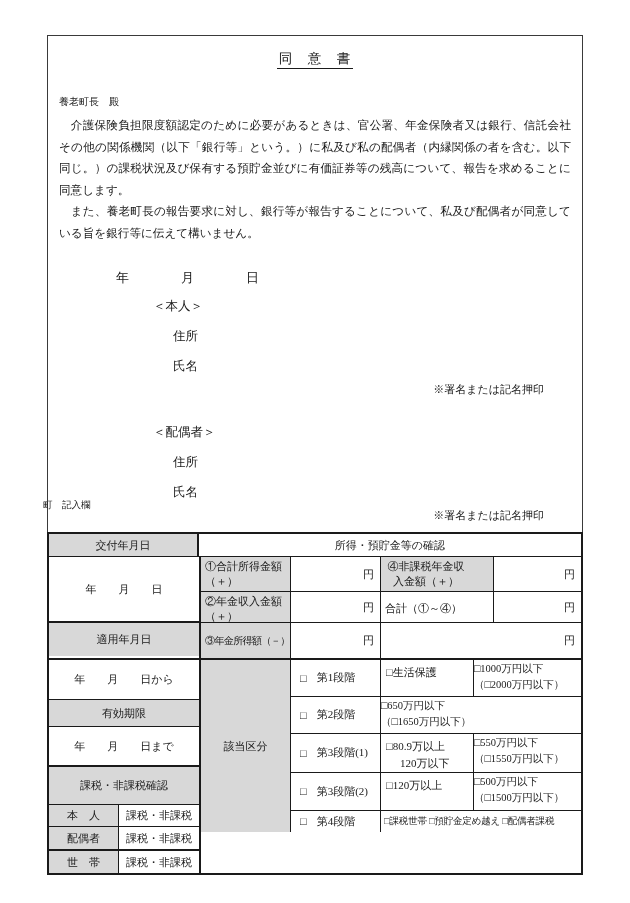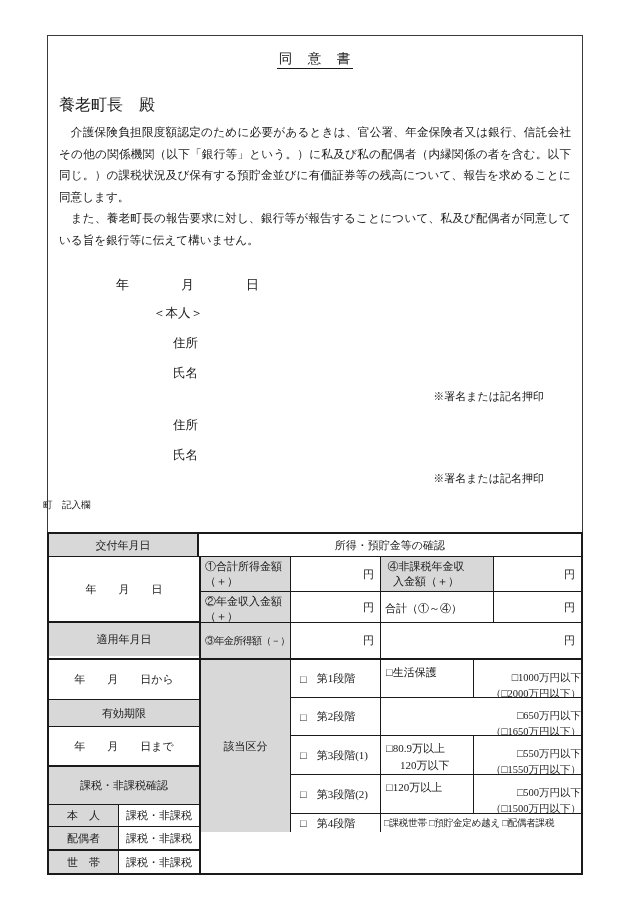--- a/index.html
+++ b/index.html
@@ -8,21 +8,21 @@
     font-family:"Liberation Serif","DejaVu Serif",serif;
     color:#1a1a1a;
   }
   
   .doc-box{
     position:absolute;left:47px;top:35px;width:536px;height:544px;
     border:1px solid #3a3a3a;box-sizing:border-box;background:#fff;
   }
   .doc-title{margin-top:14px;text-align:center;font-size:13.5px;letter-spacing:1px;}
   .doc-title span{border-bottom:1px solid #1a1a1a;padding:0 2px 2px 2px;}
-  .addressee{margin:27px 11px 0 11px;font-size:16px;}
+  .addressee{margin:27px 11px 0 11px;font-size:10px;}
   .para{margin:6px 11px 0 11px;font-size:11.6px;line-height:21.5px;text-align:justify;}
   .para.second{margin-top:0;}
   .date-line{margin:25px 0 0 68px;font-size:13px;}
   .sig-header{margin:11px 0 0 105px;font-size:12.5px;}
   .sig-field{margin:13px 0 0 125px;font-size:12.5px;}
   .sig-note{text-align:right;margin:7px 38px 0 0;font-size:11px;}
   .spouse-gap{margin-top:27px;}
   
   .entry-label{position:absolute;left:43px;top:499px;font-size:9.5px;}
   
@@ -46,21 +46,21 @@
   .bt2{border-top:2px solid #1a1a1a;}
   .w150{flex:0 0 150px;width:150px;}
   .w90{flex:0 0 90px;}
   .w93{flex:0 0 93px;}
   .w113{flex:0 0 113px;}
   .w70{flex:0 0 70px;}
   .fx{flex:1 1 auto;min-width:0;}
   .stage-cell{padding-left:9px;gap:10px;}
   .crit-cell{display:block;padding:4px 0 0 5px;line-height:1.55;}
   .crit-line2{display:block;padding-left:14px;}
-  .limit-cell{display:block;text-align:right;font-size:10.5px;line-height:1.55;padding-top:10px;}
+  .limit-cell{display:block;text-align:left;font-size:10.5px;line-height:1.55;padding-top:1px;}
   .opts-cell{font-size:9.5px;letter-spacing:-0.2px;padding-left:3px;}
   .boundary{font-size:14px;}
 </style>
 </head>
 <body>
 
 <div class="doc-box">
   <div class="doc-title">
     <span>同　意　書</span>
   </div>
@@ -68,20 +68,21 @@
   <p class="para">　介護保険負担限度額認定のために必要があるときは、官公署、年金保険者又は銀行、信託会社その他の関係機関（以下「銀行等」という。）に私及び私の配偶者（内縁関係の者を含む。以下同じ。）の課税状況及び保有する預貯金並びに有価証券等の残高について、報告を求めることに同意します。</p>
   <p class="para second">　また、養老町長の報告要求に対し、銀行等が報告することについて、私及び配偶者が同意している旨を銀行等に伝えて構いません。</p>
 
   <div class="date-line">年　　　　月　　　　日</div>
 
   <div class="sig-header">＜本人＞</div>
   <div class="sig-field">住所</div>
   <div class="sig-field">氏名</div>
   <div class="sig-note">※署名または記名押印</div>
 
+  <div class="sig-header spouse-gap">＜配偶者＞</div>
   <div class="sig-field">住所</div>
   <div class="sig-field">氏名</div>
   <div class="sig-note">※署名または記名押印</div>
 </div>
 
 <div class="entry-label">町　記入欄</div>
 
 <div class="tbl">
 
   <div class="row bb1" style="height:22px">

